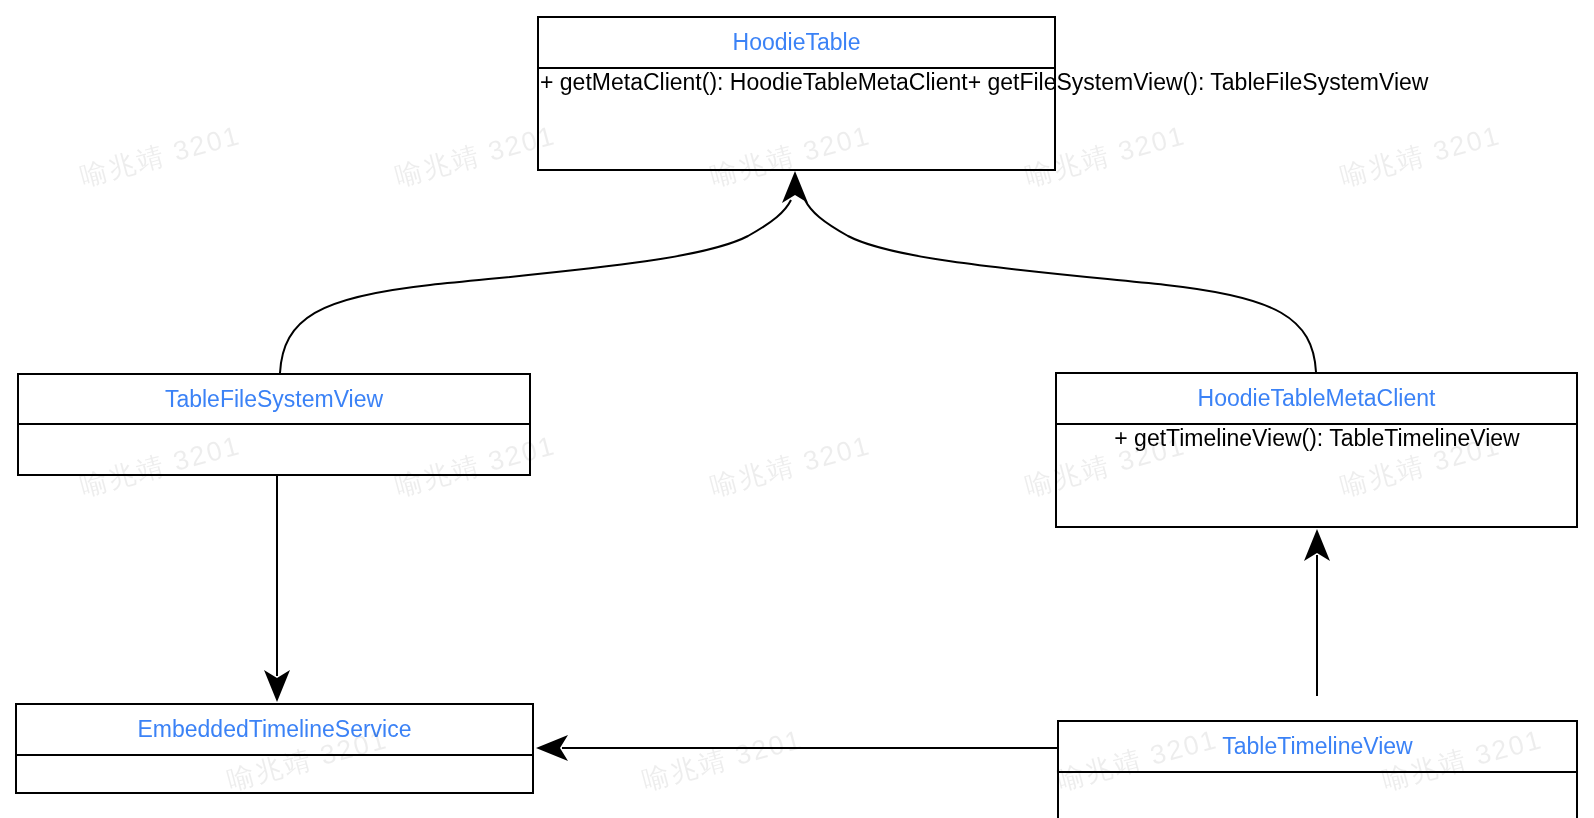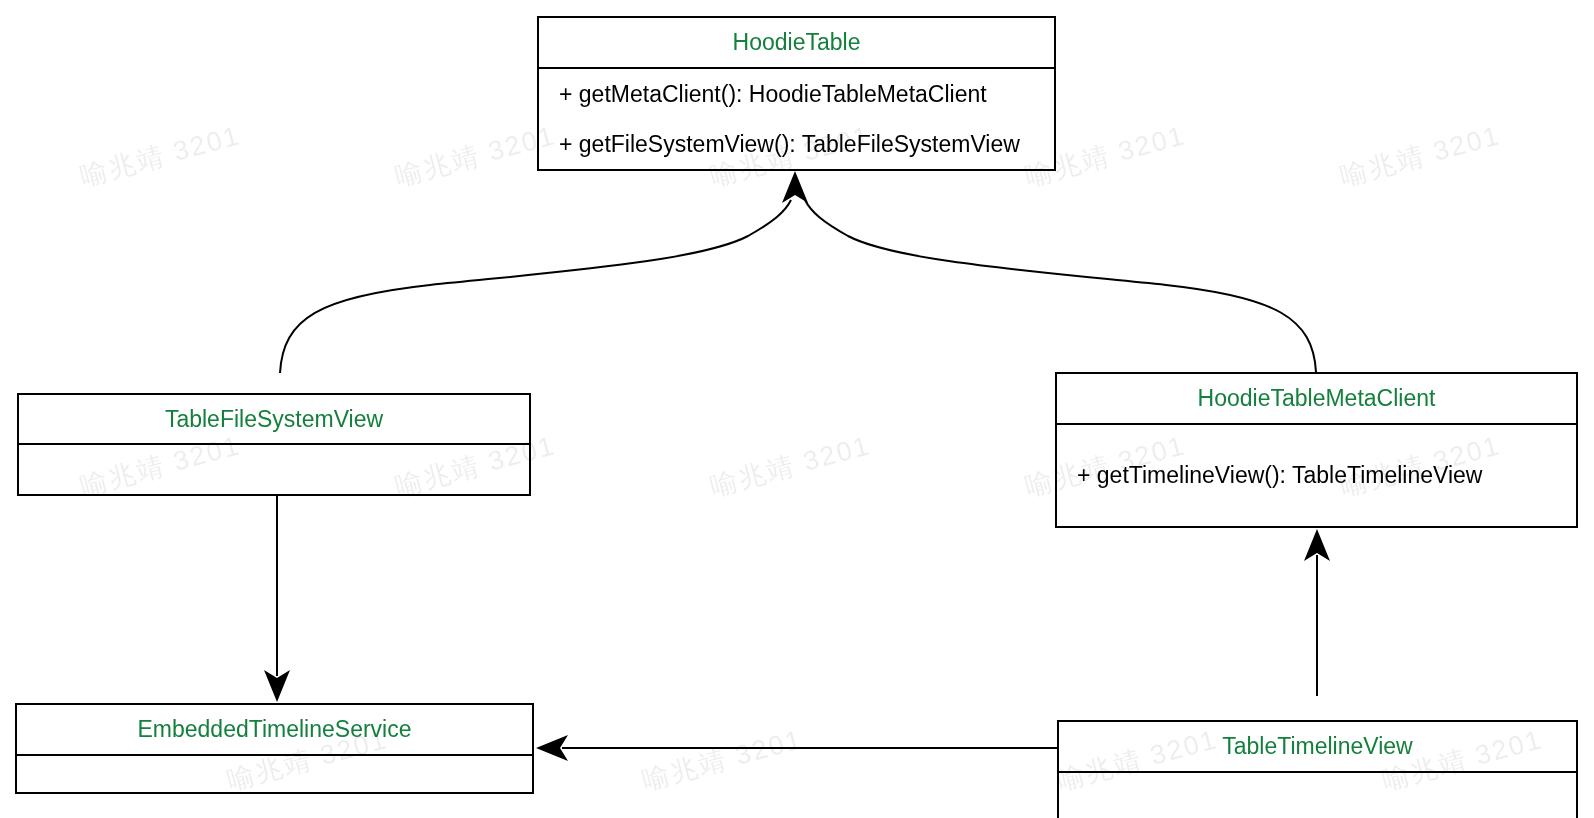--- a/index.html
+++ b/index.html
@@ -31,29 +31,29 @@
     display: flex;
     flex-direction: column;
   }
   .uml-title {
     box-sizing: border-box;
     border-bottom: 2px solid #000000;
     display: flex;
     align-items: center;
     justify-content: center;
     font-size: 23px;
-    color: #15803d;
+    color: #3b82f6;
     flex: 0 0 auto;
   }
   .uml-body {
     flex: 1 1 auto;
     display: flex;
-    flex-direction: column;
+    flex-direction: row;
     justify-content: space-around;
-    padding-left: 20px;
+    padding-left: 1px;
   }
   .uml-method {
     font-size: 23px;
     color: #000000;
     white-space: nowrap;
   }
   .watermark {
     position: absolute;
     z-index: 3;
     font-size: 27px;
@@ -88,21 +88,21 @@
   </svg>
 
   <div class="uml-box" style="left:537px; top:16px; width:519px; height:155px;">
     <div class="uml-title" style="height:51px;">HoodieTable</div>
     <div class="uml-body">
       <div class="uml-method">+ getMetaClient(): HoodieTableMetaClient</div>
       <div class="uml-method">+ getFileSystemView(): TableFileSystemView</div>
     </div>
   </div>
 
-  <div class="uml-box" style="left:17px; top:373px; width:514px; height:103px;margin-top:20px;">
+  <div class="uml-box" style="left:17px; top:373px; width:514px; height:103px;">
     <div class="uml-title" style="height:50px;">TableFileSystemView</div>
     <div class="uml-body"></div>
   </div>
 
   <div class="uml-box" style="left:1055px; top:372px; width:523px; height:156px;">
     <div class="uml-title" style="height:51px;">HoodieTableMetaClient</div>
     <div class="uml-body">
       <div class="uml-method">+ getTimelineView(): TableTimelineView</div>
     </div>
   </div>

